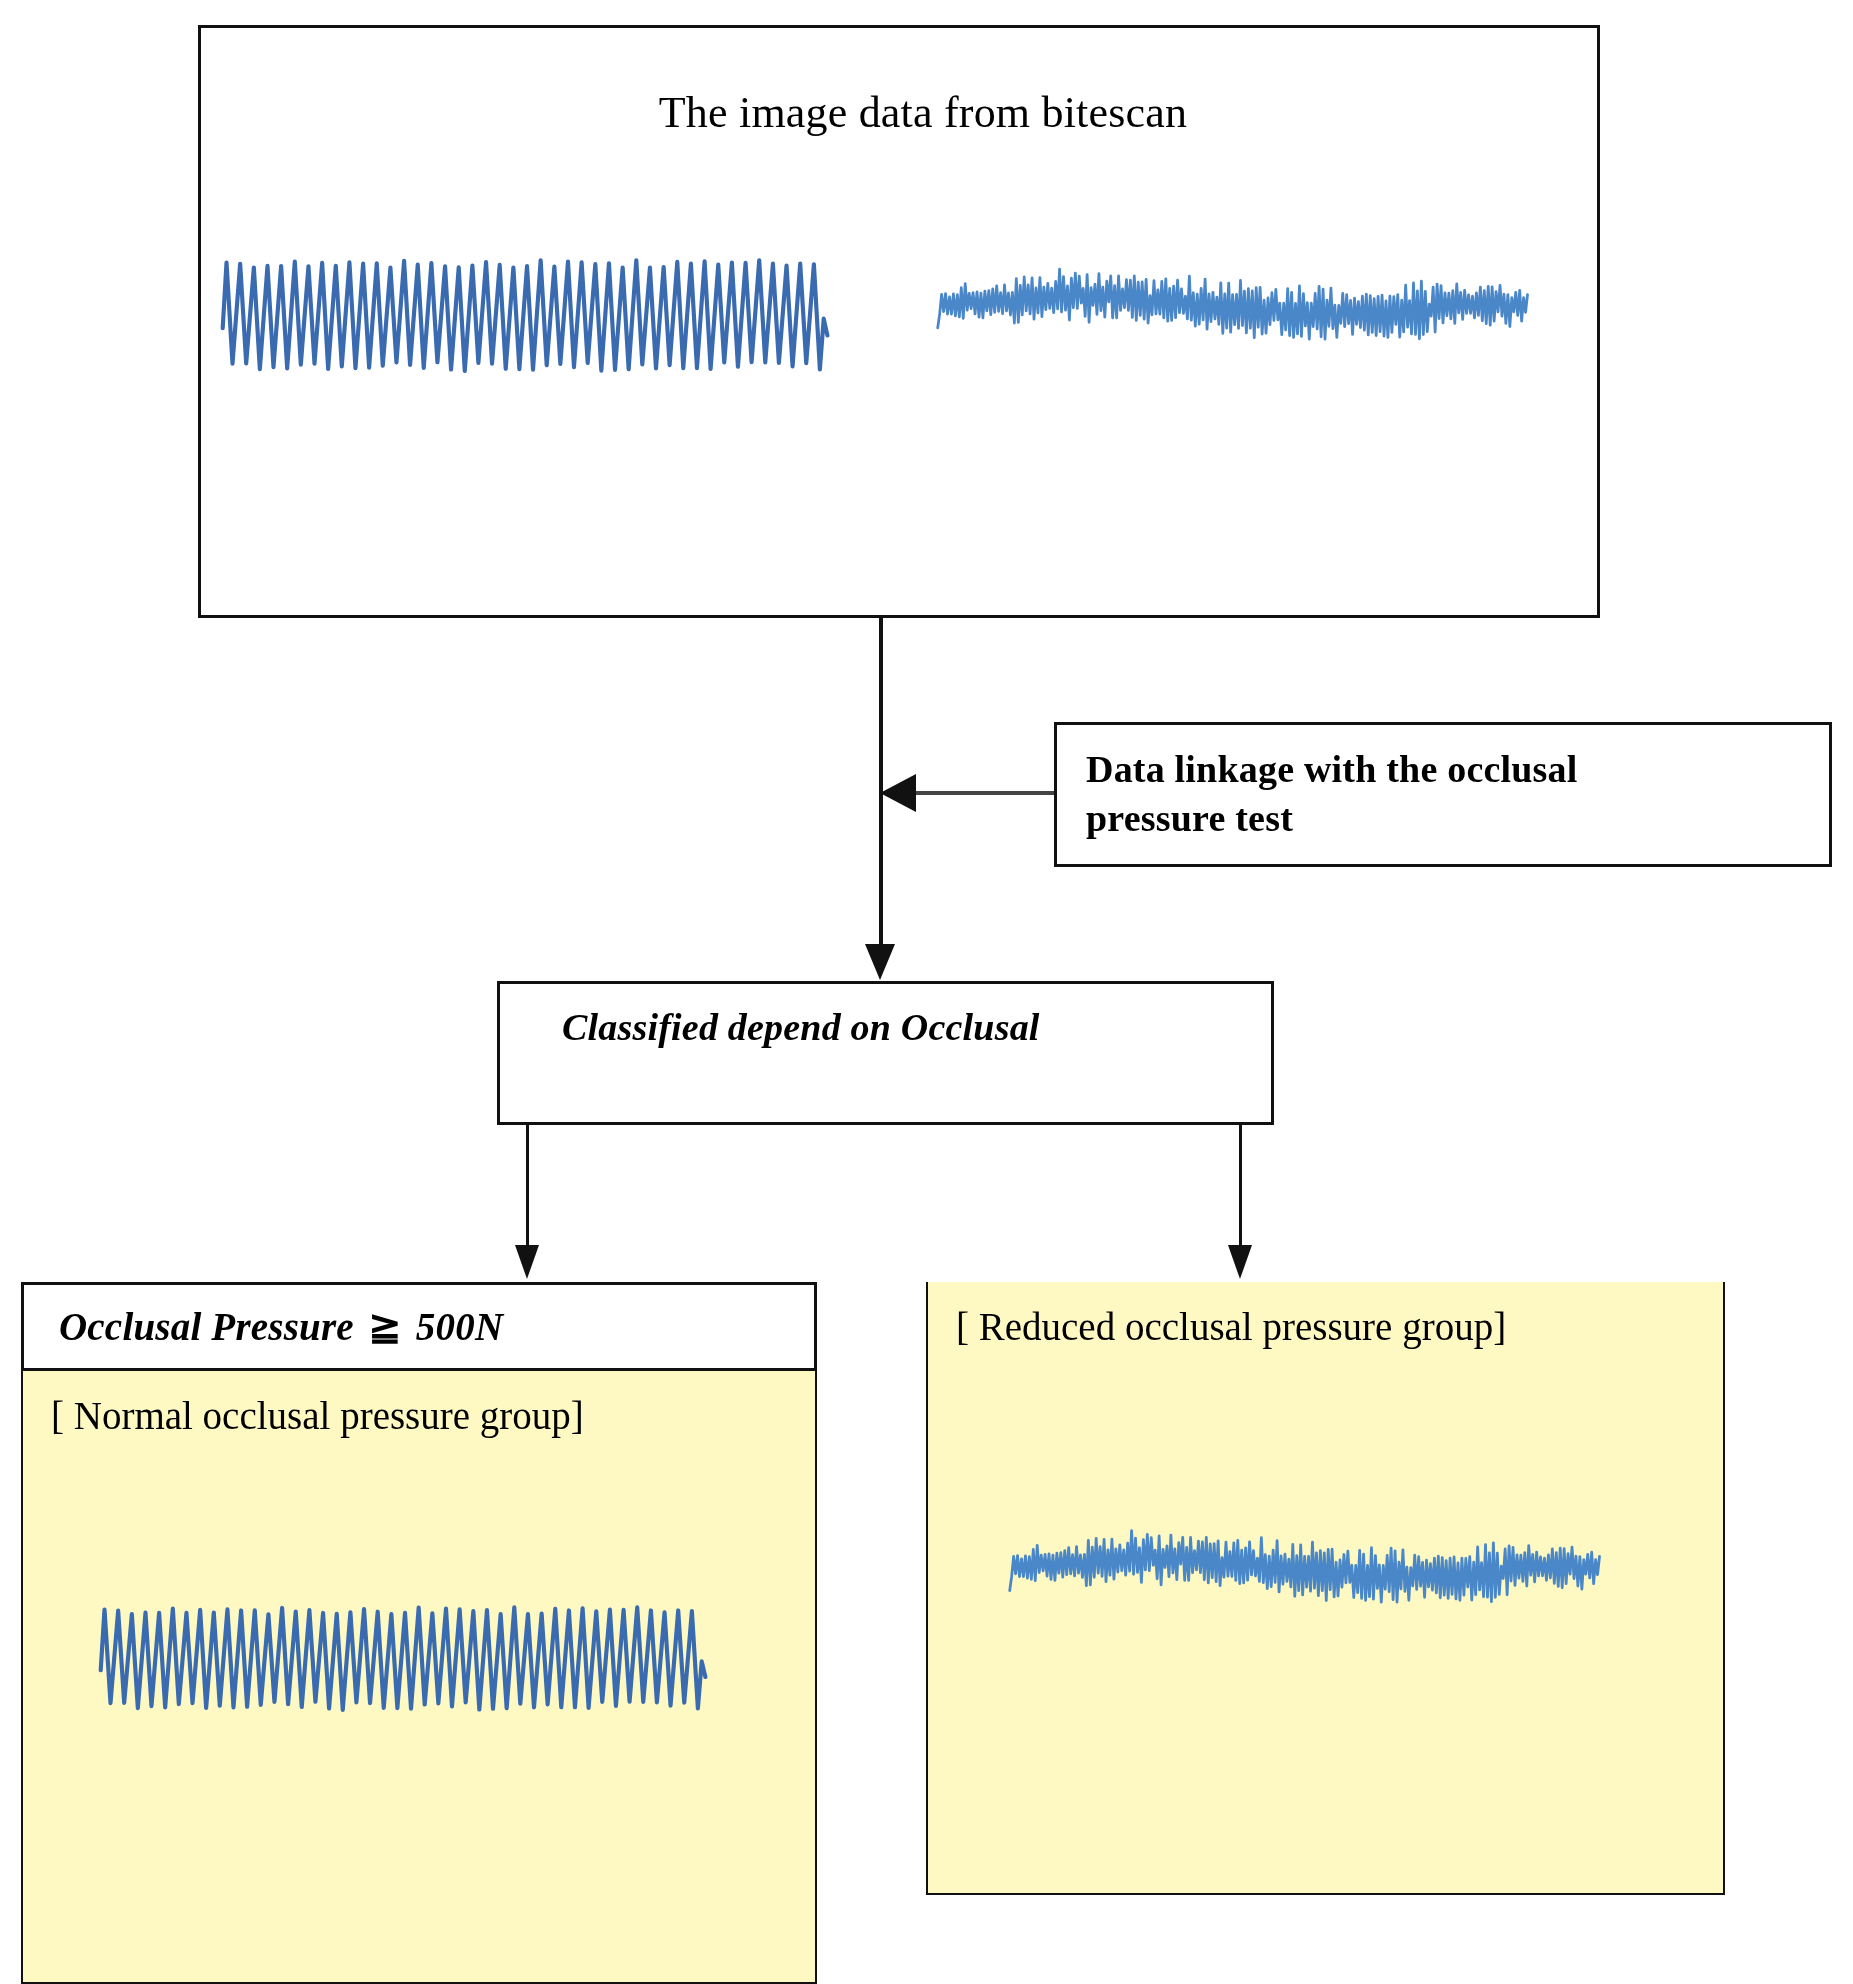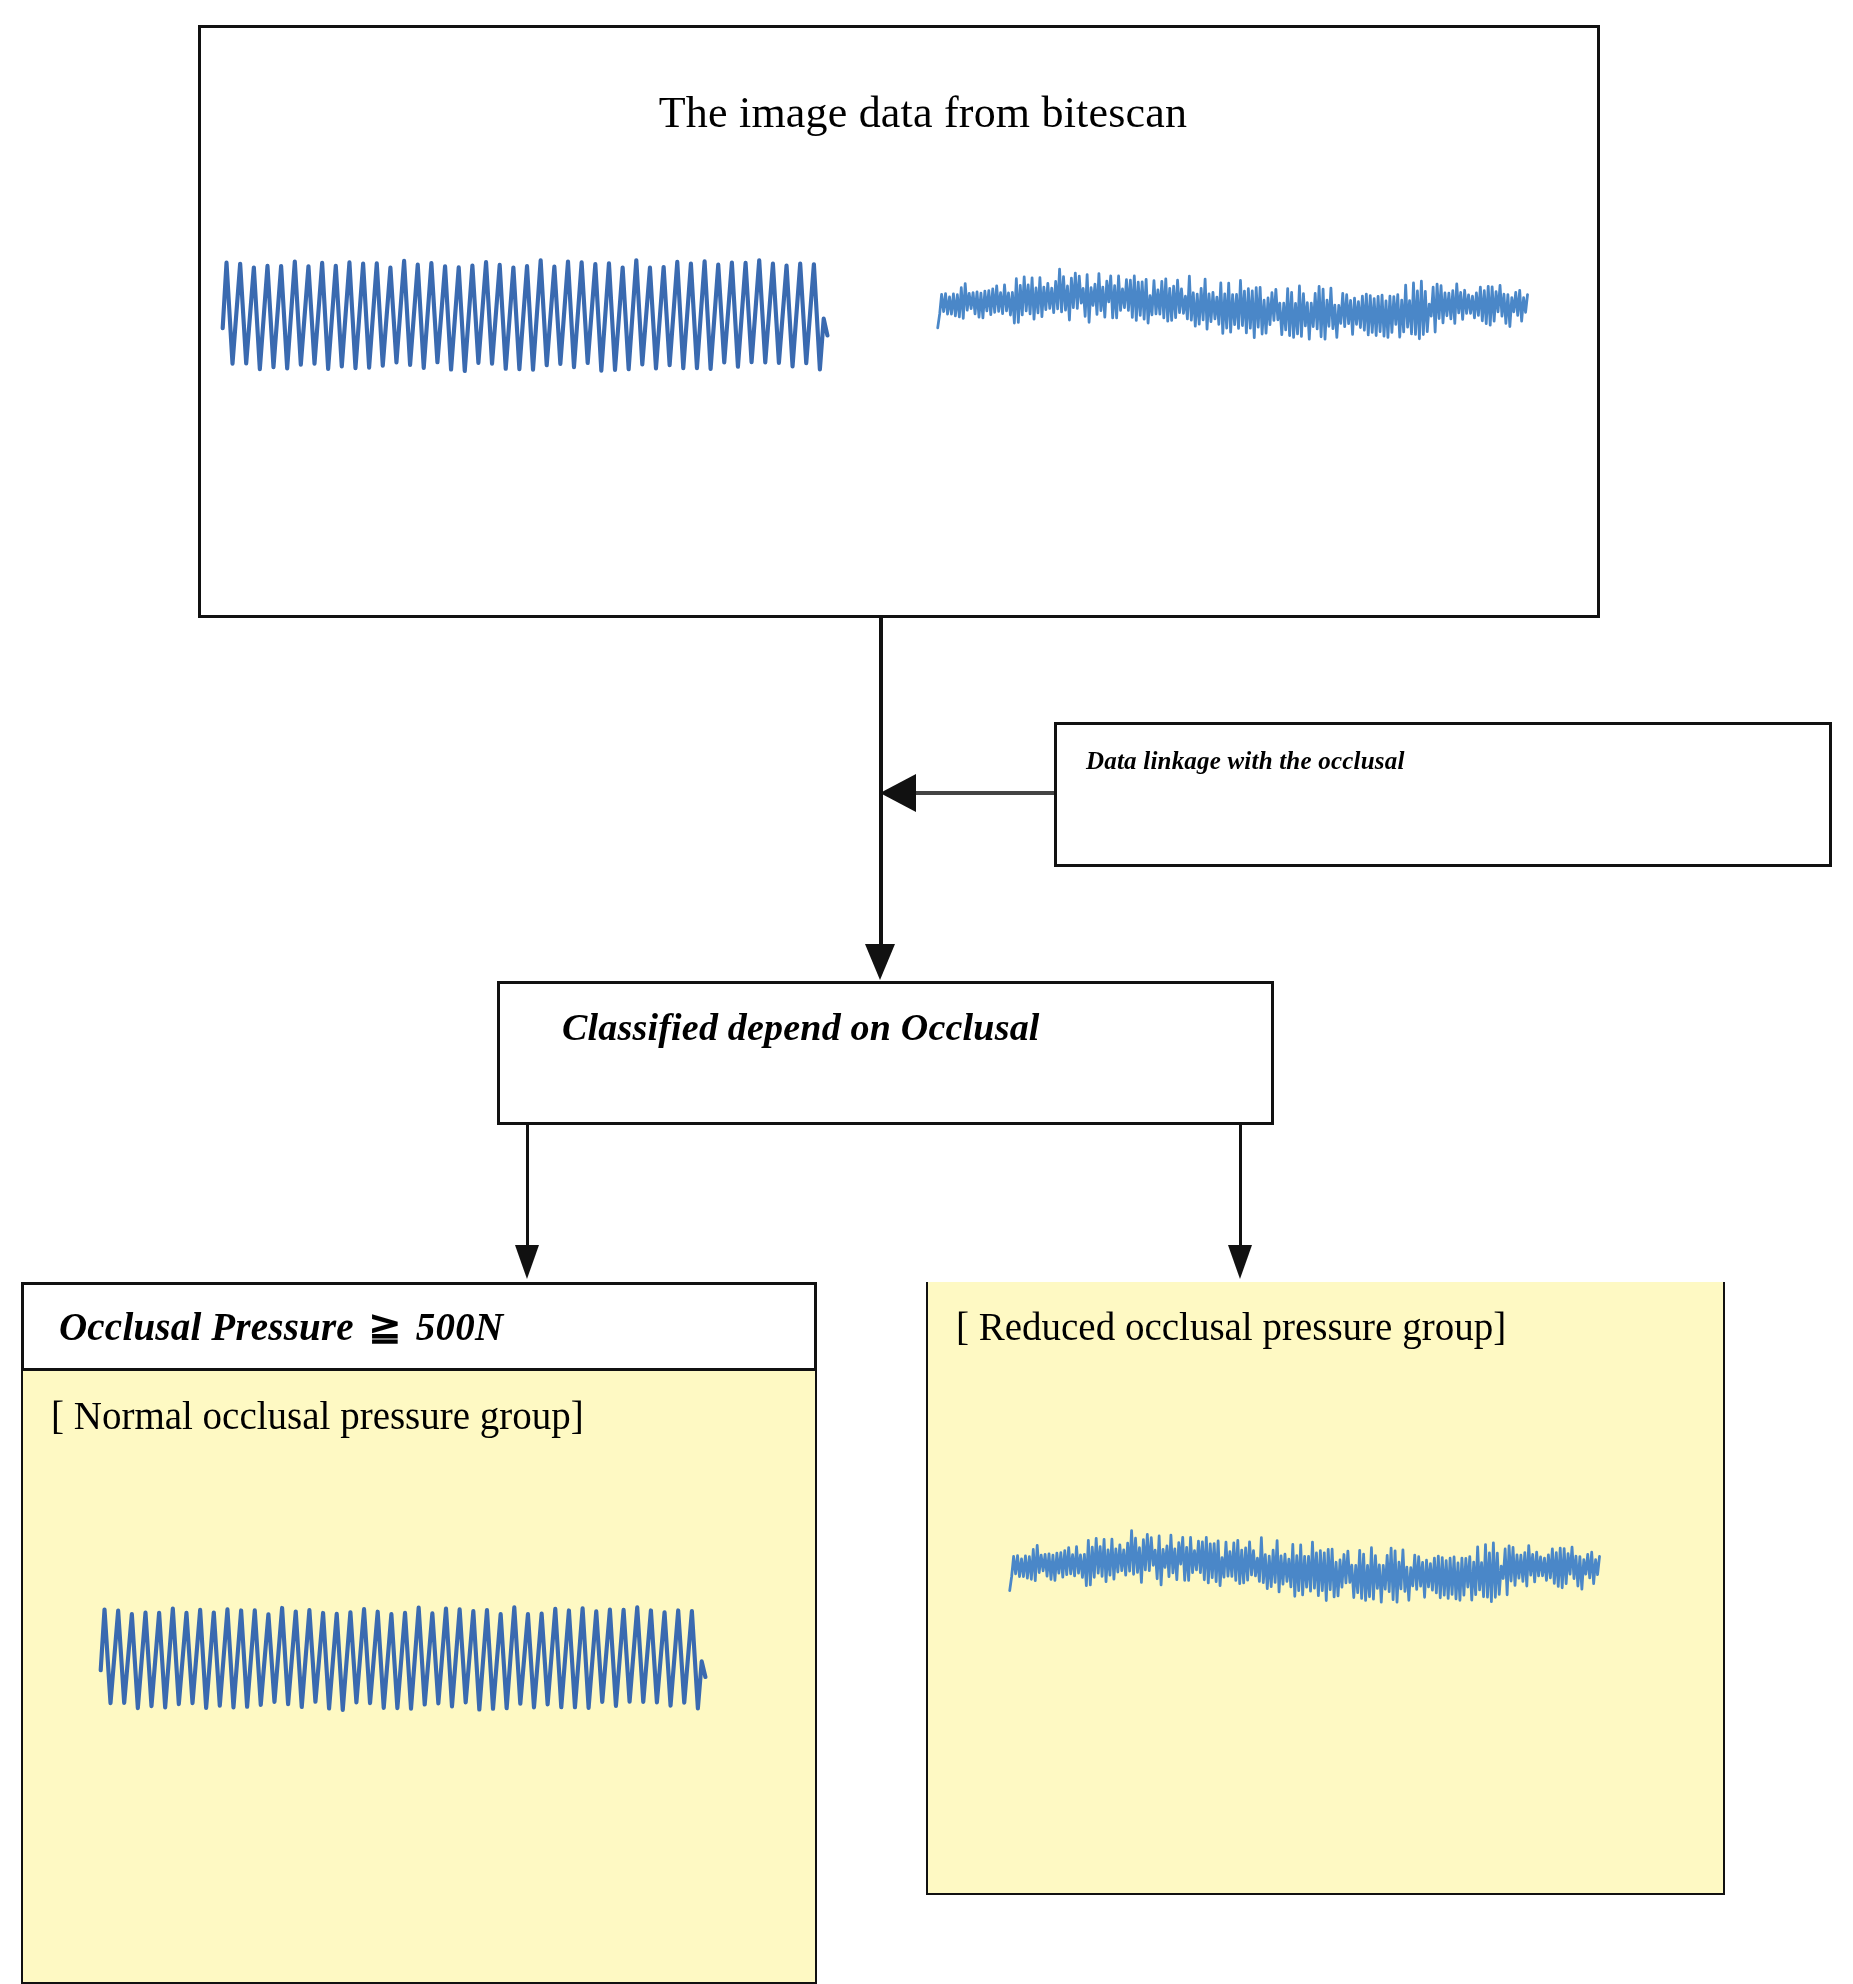--- a/index.html
+++ b/index.html
@@ -66,23 +66,22 @@
 
   
   #linkage-box {
     left: 1054px;
     top: 722px;
     width: 778px;
     height: 145px;
     padding: 20px 0 0 29px;
   }
   #linkage-box .btext {
-    font-size: 25px;
-    font-weight: bold;
-    font-style: italic;
+    font-size: 38px;
+    font-weight: bold;
     line-height: 1.30;
     letter-spacing: 0.2px;
   }
 
   
   #classify-box {
     left: 497px;
     top: 981px;
     width: 777px;
     height: 144px;
@@ -201,20 +200,21 @@
         <path class="wv-weak-a" fill="none" stroke="#4a87c8" stroke-width="6" stroke-linecap="round" stroke-linejoin="round" d="M 8.0 159.6 L 12.3 129.3 L 16.5 87.2 L 20.8 124.4 L 25.0 85.8 L 29.3 129.9 L 33.6 92.7 L 37.8 129.9 L 42.1 86.3 L 46.3 133.4 L 50.6 88.0 L 54.9 135.6 L 59.1 72.8 L 63.4 138.8 L 67.6 63.9 L 71.9 121.4 L 76.2 84.8 L 80.4 117.9 L 84.7 83.2 L 88.9 129.1 L 93.2 81.9 L 97.5 136.1 L 101.7 84.7 L 106.0 137.9 L 110.2 80.3 L 114.5 122.8 L 118.8 79.2 L 123.0 131.0 L 127.3 75.4 L 131.5 125.8 L 135.8 68.9 L 140.1 124.0 L 144.3 83.5 L 148.6 128.7 L 152.8 66.8 L 157.1 122.9 L 161.4 84.1 L 165.6 131.7 L 169.9 83.1 L 174.1 149.0 L 178.4 53.4 L 182.7 147.7 L 186.9 67.7 L 191.2 131.4 L 195.4 49.3 L 199.7 122.8 L 204.0 66.5 L 208.2 129.4 L 212.5 51.4 L 216.7 140.8 L 221.0 73.4 L 225.3 127.1 L 229.5 50.8 L 233.8 135.3 L 238.0 71.3 L 242.3 120.3 L 246.6 63.2 L 250.8 117.5 L 255.1 73.9 L 259.3 126.7 L 263.6 59.4 L 267.9 118.3 L 272.1 32.8 L 276.4 125.1 L 280.6 49.0 L 284.9 121.2 L 289.2 69.1 L 293.4 142.5 L 297.7 52.1 L 301.9 115.9 L 306.2 41.1 L 310.5 117.6 L 314.7 47.6 L 319.0 106.1 L 323.2 74.3 L 327.5 134.5 L 331.8 44.3 L 336.0 147.4 L 340.3 72.4 L 344.5 110.7 L 348.8 65.0 L 353.1 130.3 L 357.3 42.4 L 361.6 122.3 L 365.8 71.3 L 370.1 136.4 L 374.4 58.4 L 378.6 103.5 L 382.9 47.1 L 387.1 137.9 L 391.4 68.2 L 395.7 138.1 L 399.9 47.5 L 404.2 121.6 L 408.4 75.4 L 412.7 115.8 L 417.0 55.3 L 421.2 121.8 L 425.5 56.7 L 429.7 136.8 L 434.0 47.4 L 438.3 143.5 L 442.5 60.8 L 446.8 132.4 L 451.0 60.3 L 455.3 140.6 L 459.6 54.7 L 463.8 149.1 L 468.1 89.9 L 472.3 131.2 L 476.6 57.4 L 480.9 129.1 L 485.1 77.3 L 489.4 129.7 L 493.6 59.1 L 497.9 138.0 L 502.2 53.7 L 506.4 144.8 L 510.7 74.2 L 514.9 143.2 L 519.2 69.6 L 523.5 137.4 L 527.7 56.6 L 532.0 126.5 L 536.2 75.4 L 540.5 128.3 L 544.8 91.1 L 549.0 140.0 L 553.3 47.6 L 557.5 142.8 L 561.8 83.7 L 566.1 155.6 L 570.3 86.7 L 574.6 151.4 L 578.8 74.1 L 583.1 142.3 L 587.4 54.1 L 591.6 162.2 L 595.9 86.1 L 600.1 145.9 L 604.4 82.8 L 608.7 140.1 L 612.9 93.1 L 617.2 151.8 L 621.4 62.2 L 625.7 171.5 L 630.0 86.1 L 634.2 159.9 L 638.5 62.9 L 642.7 168.7 L 647.0 87.5 L 651.3 152.4 L 655.5 87.4 L 659.8 160.8 L 664.0 57.1 L 668.3 154.5 L 672.6 80.0 L 676.8 170.4 L 681.1 75.0 L 685.3 159.9 L 689.6 79.9 L 693.9 180.5 L 698.1 72.4 L 702.4 157.8 L 706.6 72.2 L 710.9 172.8 L 715.2 99.8 L 719.4 170.7 L 723.7 95.0 L 727.9 152.4 L 732.2 83.4 L 736.5 143.3 L 740.7 76.3 L 745.0 142.0 L 749.2 105.9 L 753.5 174.2 L 757.8 106.3 L 762.0 163.9 L 766.3 74.8 L 770.5 176.1 L 774.8 82.8 L 779.1 180.1 L 783.3 106.5 L 787.6 172.5 L 791.8 69.0 L 796.1 177.8 L 800.4 85.7 L 804.6 155.2 L 808.9 105.2 L 813.1 184.0 L 817.4 106.2 L 821.7 156.6 L 825.9 85.3 L 830.2 161.7 L 834.4 69.8 L 838.7 178.7 L 843.0 75.8 L 847.2 184.0 L 851.5 99.4 L 855.7 156.0 L 860.0 73.5 L 864.3 161.3 L 868.5 110.2 L 872.8 180.0 L 877.0 111.0 L 881.3 149.8 L 885.6 84.8 L 889.8 157.0 L 894.1 88.0 L 898.3 150.2 L 902.6 99.9 L 906.9 173.6 L 911.1 95.4 L 915.4 151.7 L 919.6 102.7 L 923.9 158.7 L 928.2 91.0 L 932.4 164.6 L 936.7 86.7 L 940.9 174.7 L 945.2 90.0 L 949.5 169.1 L 953.7 96.4 L 958.0 176.0 L 962.2 91.3 L 966.5 167.5 L 970.8 88.7 L 975.0 177.2 L 979.3 101.3 L 983.5 180.0 L 987.8 91.1 L 992.1 169.1 L 996.3 91.8 L 1000.6 152.0 L 1004.8 87.7 L 1009.1 179.6 L 1013.4 99.5 L 1017.6 168.2 L 1021.9 67.2 L 1026.1 158.0 L 1030.4 100.7 L 1034.7 172.6 L 1038.9 62.5 L 1043.2 173.5 L 1047.4 79.8 L 1051.7 183.0 L 1056.0 58.8 L 1060.2 173.8 L 1064.5 80.5 L 1068.7 167.6 L 1073.0 108.0 L 1077.3 134.1 L 1081.5 71.7 L 1085.8 168.4 L 1090.0 65.1 L 1094.3 139.3 L 1098.6 68.5 L 1102.8 148.8 L 1107.1 84.2 L 1111.3 133.3 L 1115.6 84.7 L 1119.9 140.3 L 1124.1 79.2 L 1128.4 149.9 L 1132.6 64.7 L 1136.9 127.1 L 1141.2 83.1 L 1145.4 141.2 L 1149.7 78.3 L 1153.9 128.4 L 1158.2 88.5 L 1162.5 128.2 L 1166.7 91.0 L 1171.0 137.8 L 1175.2 83.9 L 1179.5 132.5 L 1183.8 71.5 L 1188.0 144.2 L 1192.3 79.3 L 1196.5 150.5 L 1200.8 69.8 L 1205.1 153.6 L 1209.3 71.1 L 1213.6 145.0 L 1217.8 81.4 L 1222.1 124.7 L 1226.4 67.7 L 1230.6 134.1 L 1234.9 86.9 L 1239.1 149.9 L 1243.4 87.9 L 1247.7 156.6 L 1251.9 94.3 L 1256.2 125.0 L 1260.4 83.1 L 1264.7 132.7 L 1269.0 78.6 L 1273.2 144.8 L 1277.5 94.2 L 1281.7 126.1 L 1286.0 87.5"></path>
       </svg>
     </div>
   </div>
 
   <div class="vline" style="left:879px; top:618px; width:3.7px; height:328px;"></div>
   <div class="arrow-down" style="left:865px; top:944px;"></div>
 
   <div class="box" id="linkage-box">
     <div class="btext">Data linkage with the occlusal</div>
+    <div class="btext">pressure test</div>
   </div>
 
   <div class="hline" style="left:915px; top:791px; width:139px; height:4.2px;"></div>
   <div class="arrow-left" style="left:880px; top:774px;"></div>
 
   <div class="box" id="classify-box">
     <div class="btext">Classified depend on Occlusal</div>
   </div>
 
   <div class="vline" style="left:526px; top:1125px; width:3.2px; height:123px;"></div>

